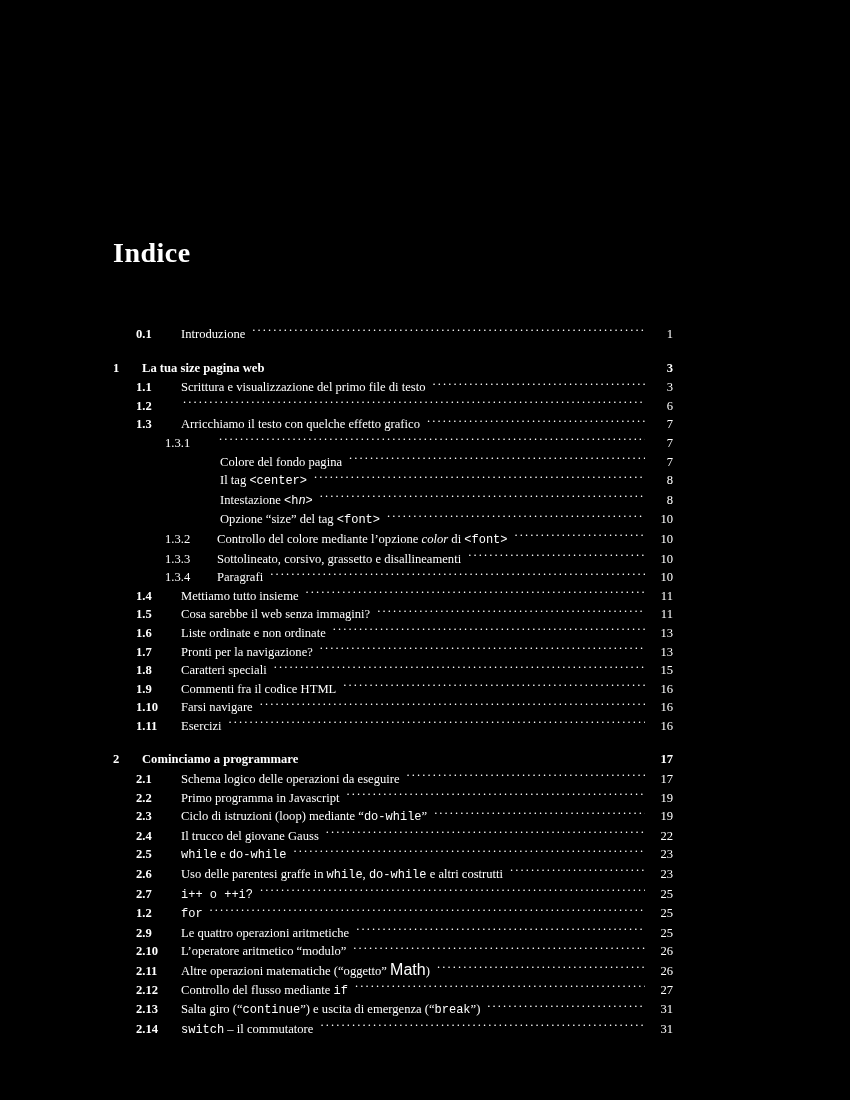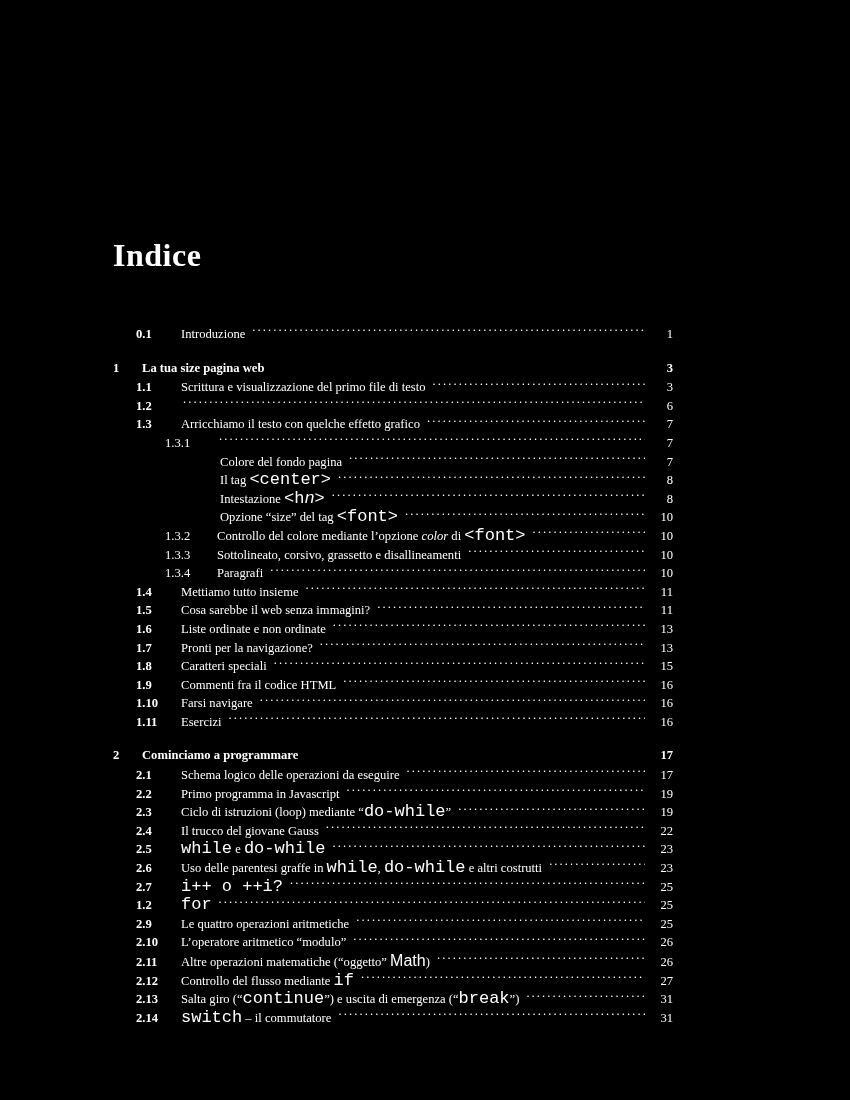--- a/index.html
+++ b/index.html
@@ -20,21 +20,21 @@
     left: 0; top: 0;
     width: 850px;
     height: 1100px;
   }
   .toc-title {
     position: absolute;
     left: 113px;
     top: 237px;
     font-family: "Liberation Serif", serif;
     font-weight: bold;
-    font-size: 32px;
+    font-size: 28px;
     letter-spacing: 0.5px;
     color: #ffffff;
   }
   .toc {
     position: absolute;
     left: 113px;
     top: 325px;
     width: 560px;
     font-size: 12.6px;
     line-height: 18.6px;
@@ -83,21 +83,21 @@
     width: 22px;
     text-align: right;
     padding-left: 4px;
   }
   .chapter-row {
     margin-top: 15px;
     margin-bottom: 1px;
   }
   .mono {
     font-family: "Liberation Mono", monospace;
-    font-size: 17px;
+    font-size: 12px;
     letter-spacing: 0px;
   }
   .ital { font-style: italic; }
   .sans { font-family: "Liberation Sans", sans-serif; font-size: 16px; }
 </style>
 </head>
 <body>
 
 <div class="page">
 

